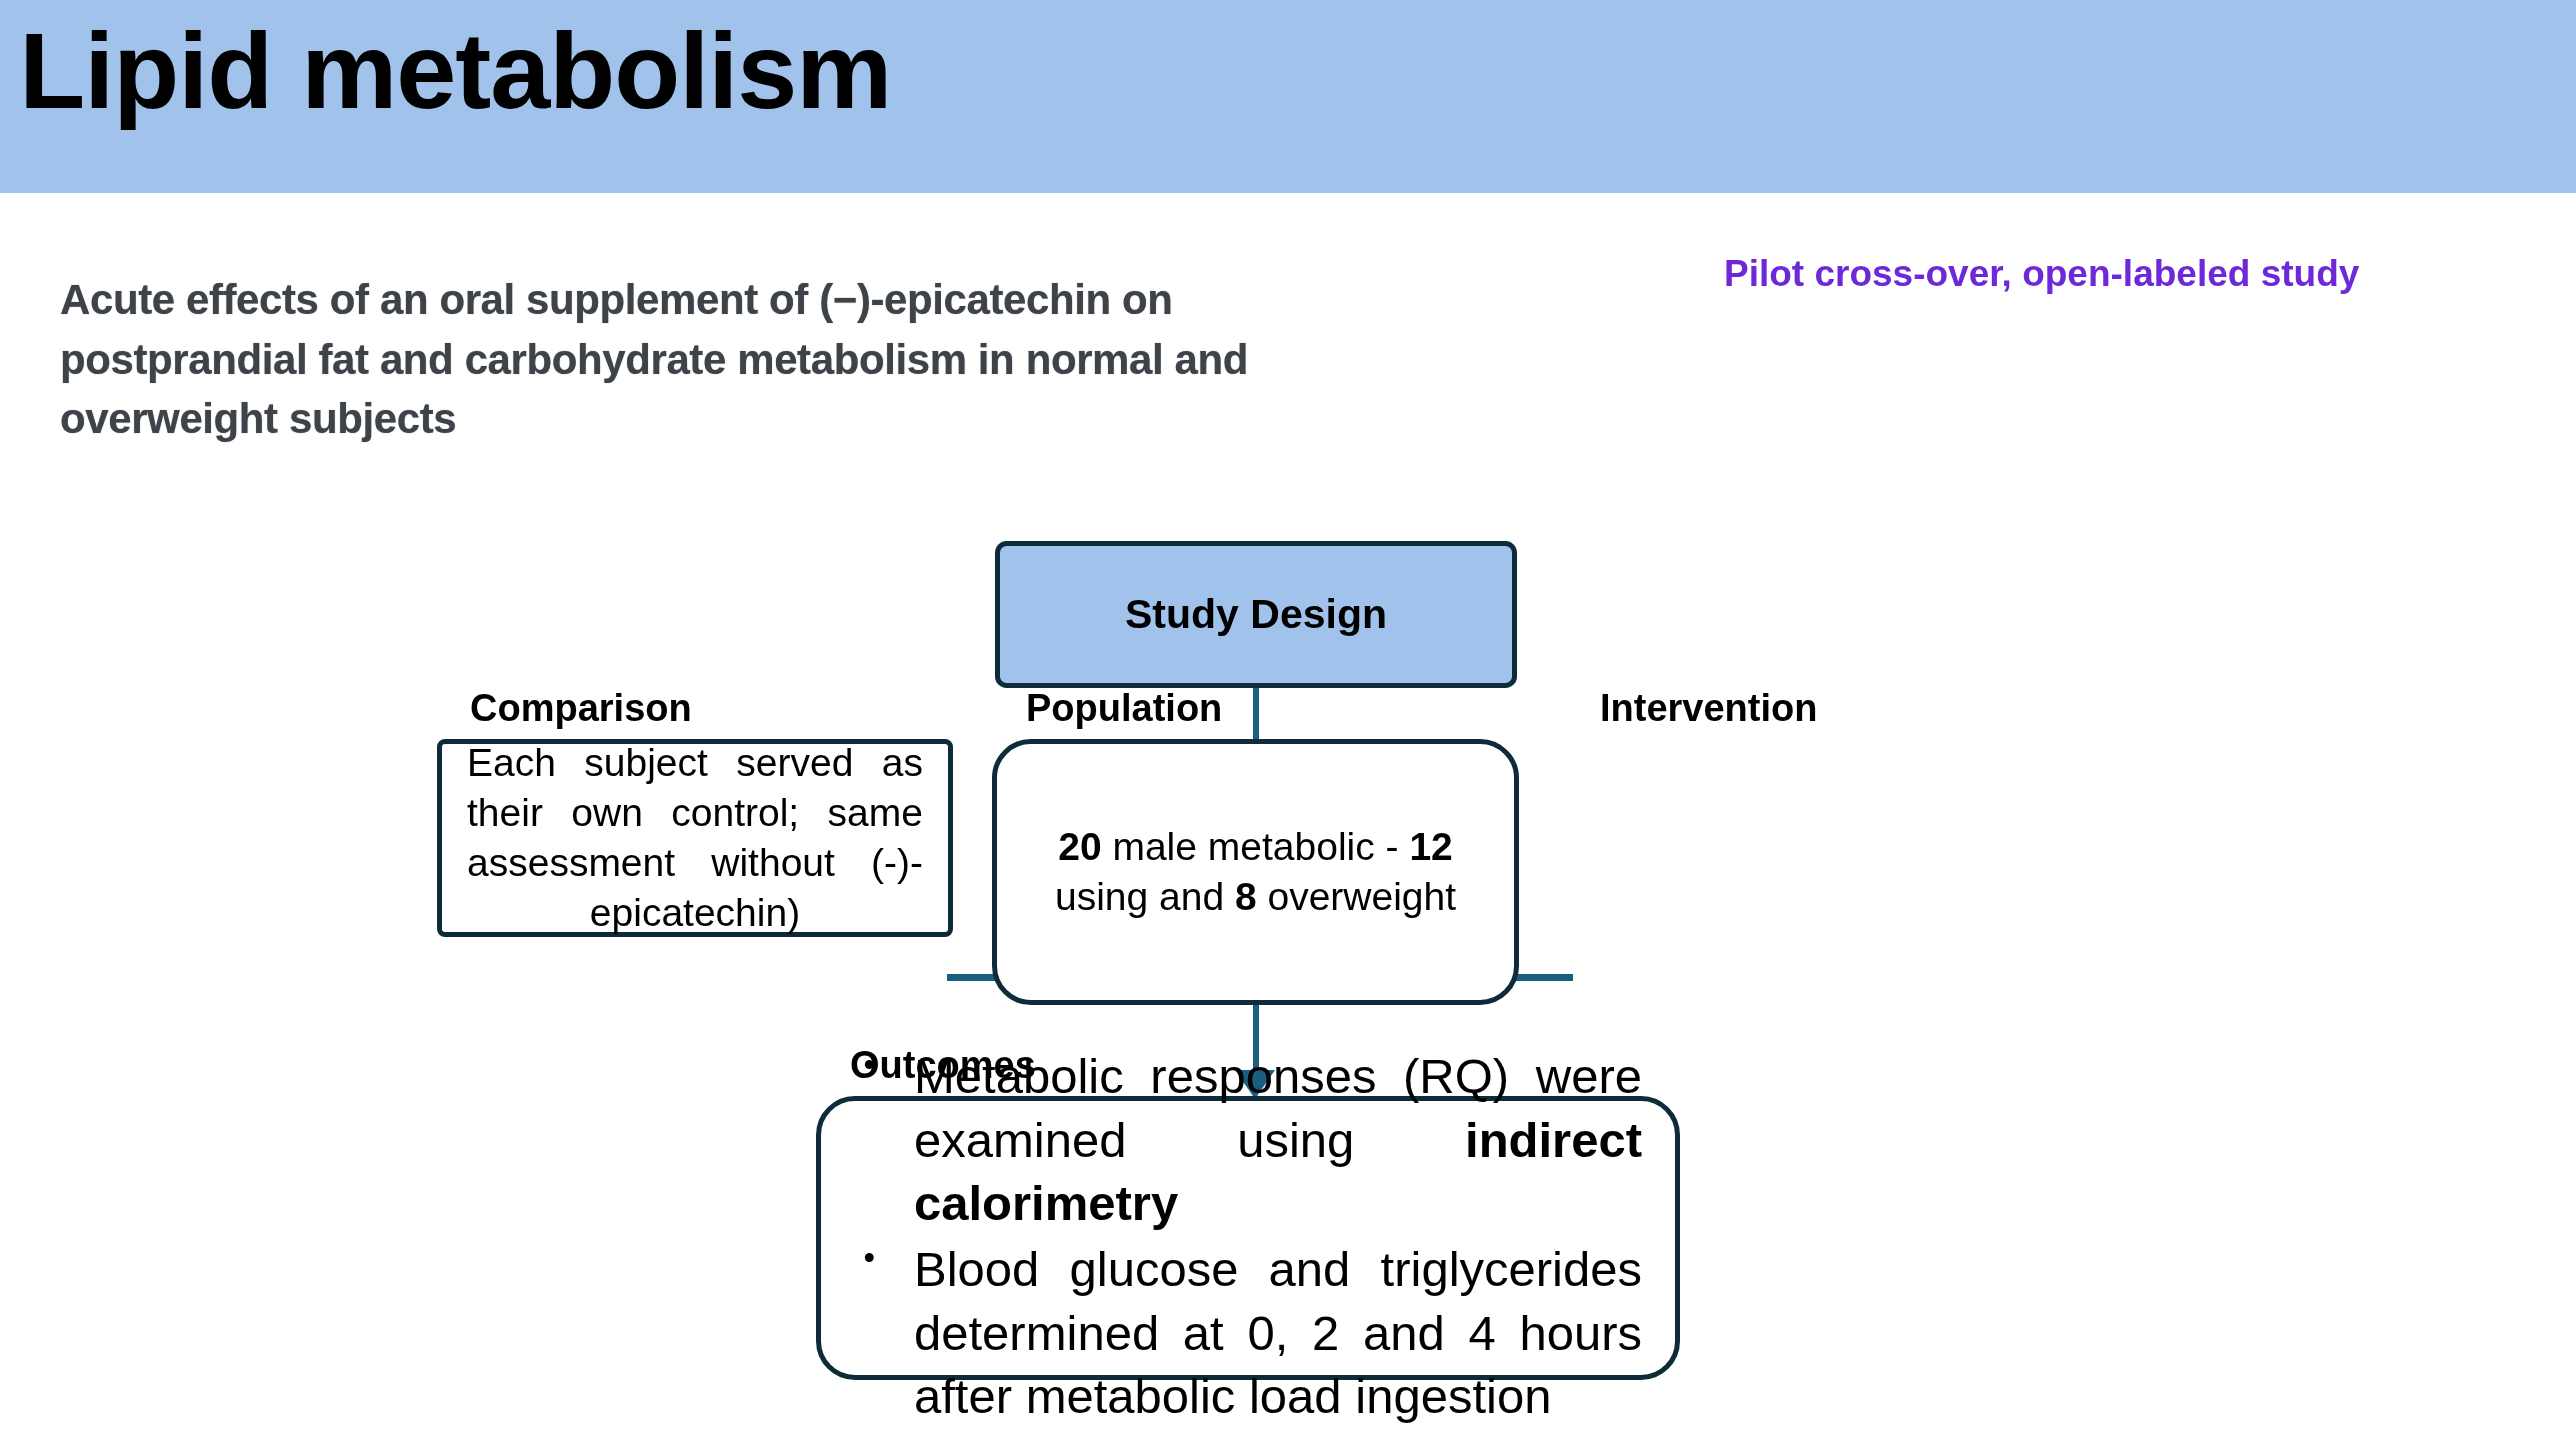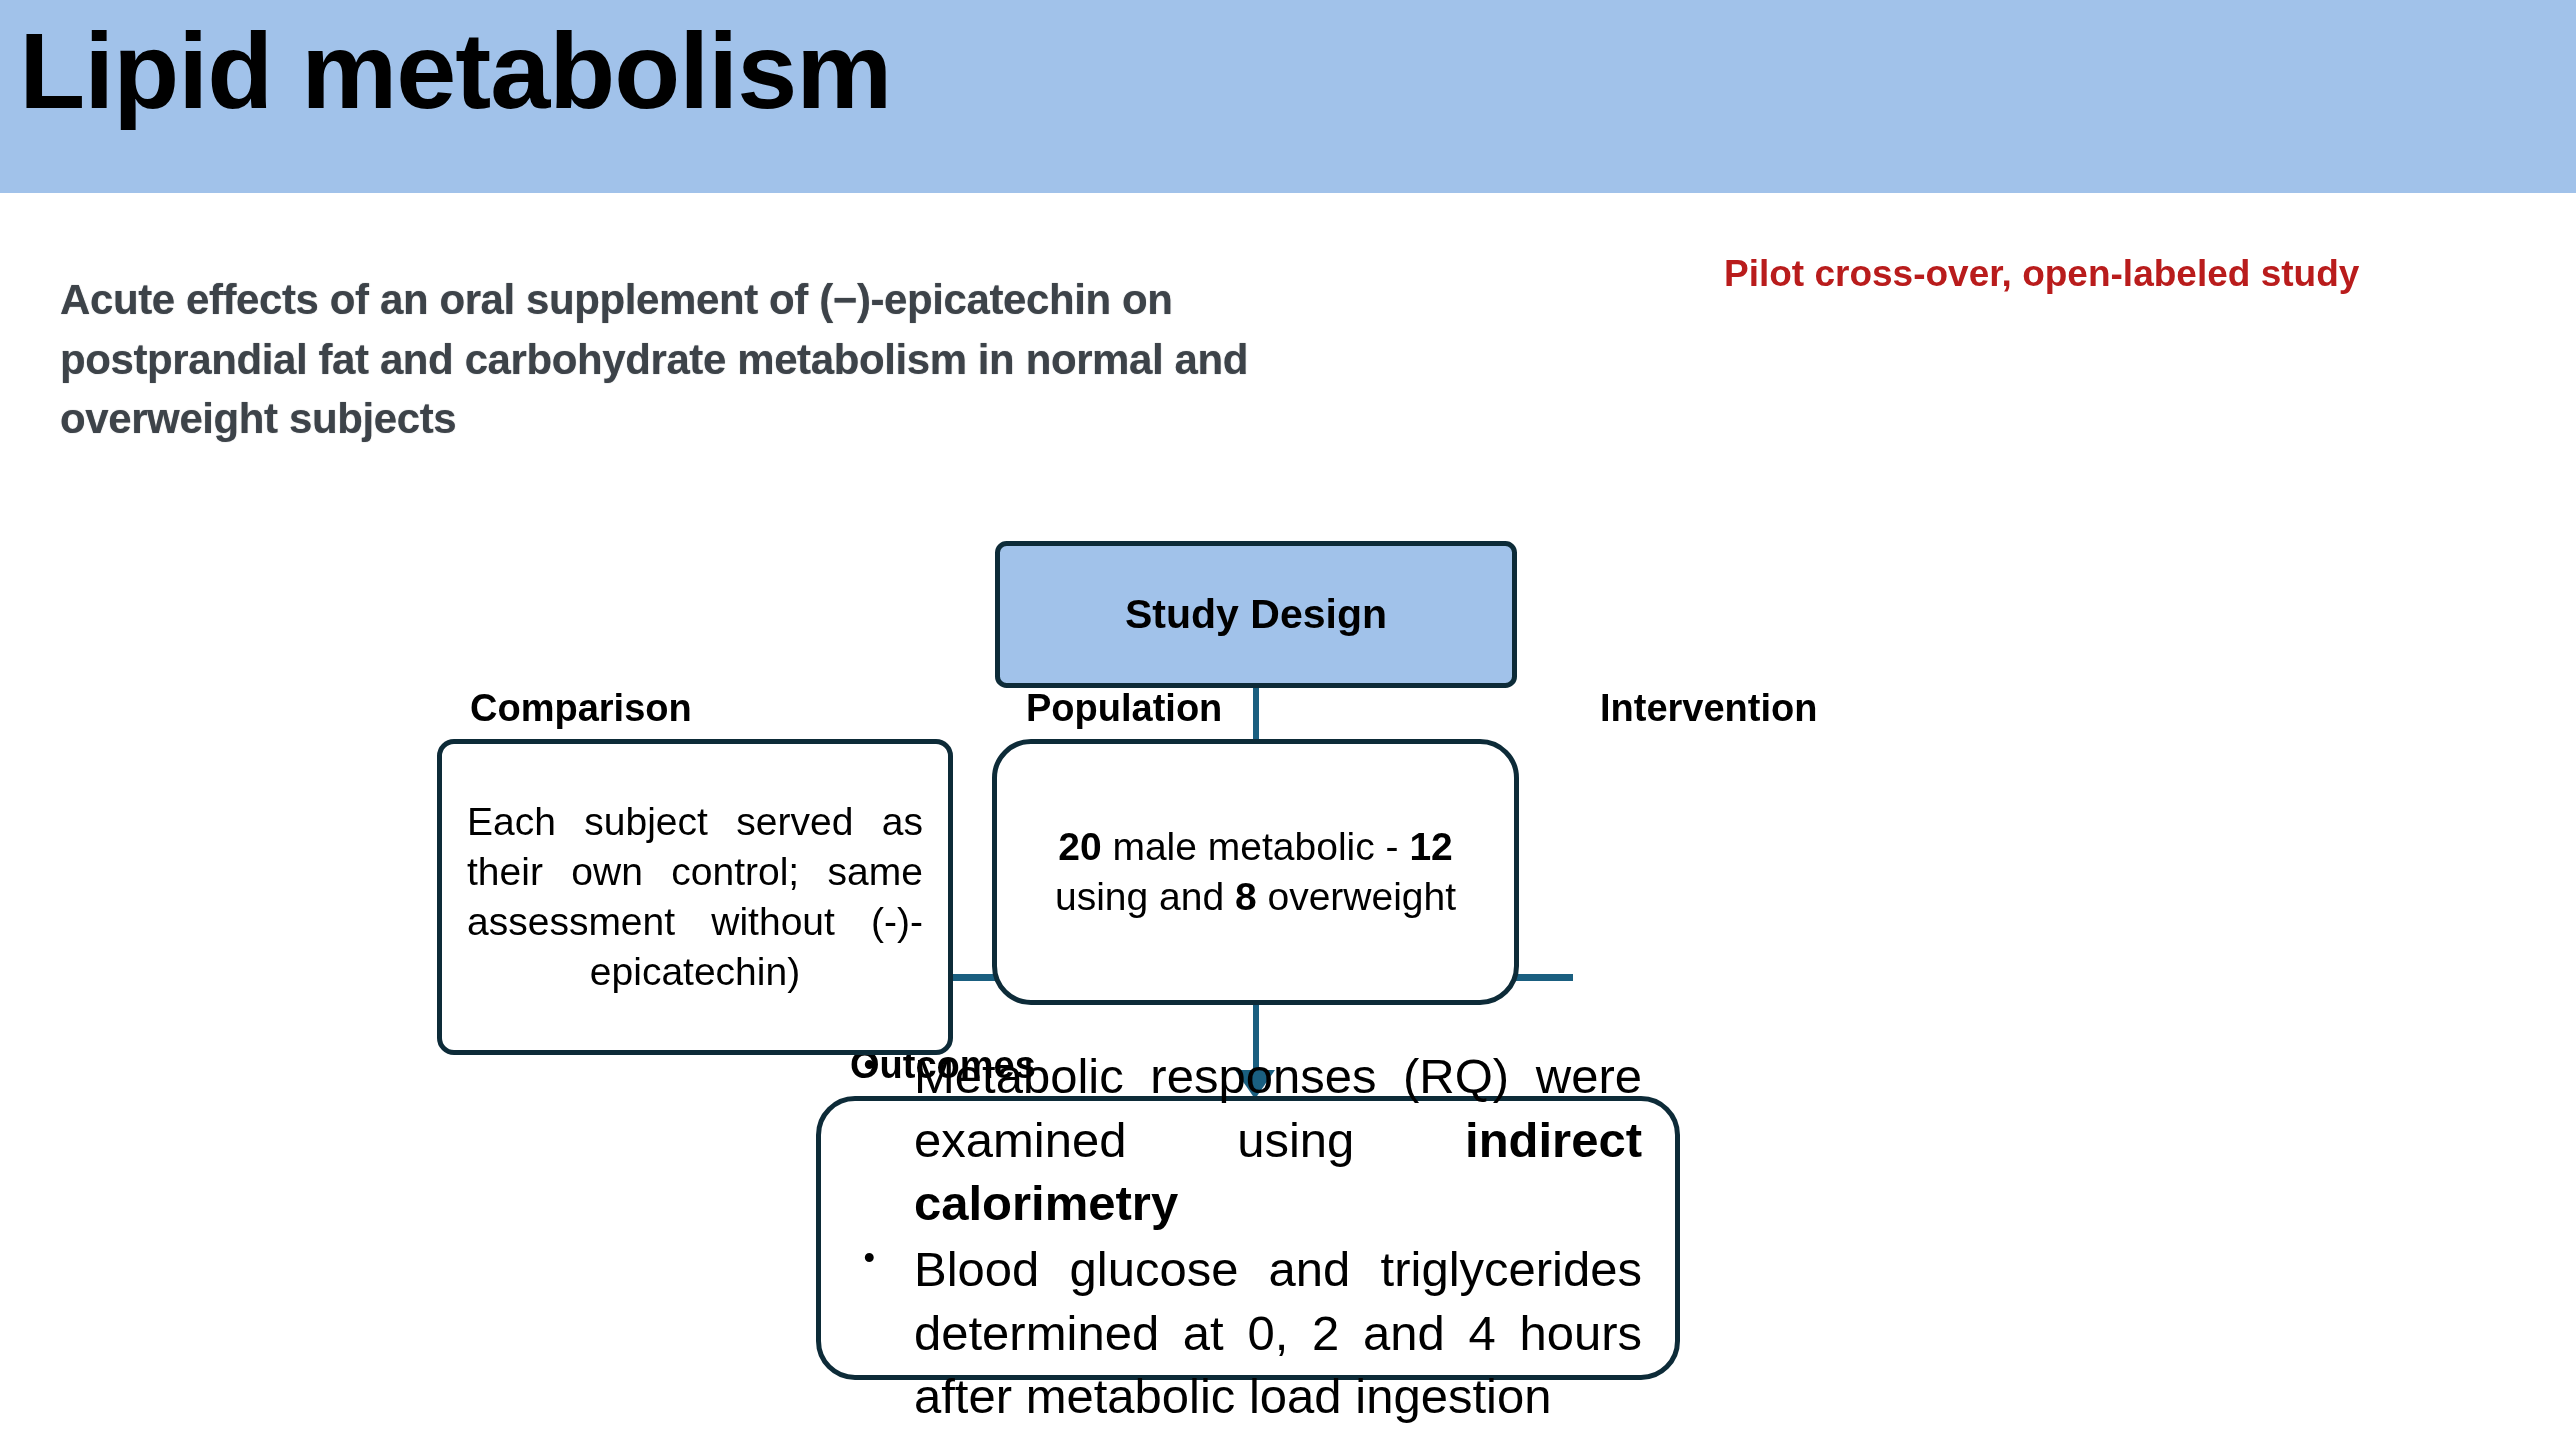--- a/index.html
+++ b/index.html
@@ -51,21 +51,21 @@
     text-shadow: 0 0 1.1px rgba(61,67,73,0.55);
   }
 
   
   .study-type {
     position: absolute;
     left: 1724px;
     top: 253px;
     font-size: 37px;
     font-weight: bold;
-    color: #b91c1c;
+    color: #6d28d9;
     white-space: nowrap;
   }
 
   
   .diagram {
     position: absolute;
     left: 0;
     top: 0;
     width: 2576px;
     height: 1449px;
@@ -103,22 +103,22 @@
   .node-root .node-text {
     font-size: 41px;
     font-weight: bold;
   }
 
   
   .node-comparison {
     left: 437px;
     top: 739px;
     width: 516px;
-    height: 316px;
-    border-radius: 17px;
+    height: 198px;
+    border-radius: 8px;
   }
   .node-comparison .node-text {
     text-align: justify;
     text-align-last: center;
     padding: 0 25px;
   }
 
   
   .node-population {
     left: 992px;

